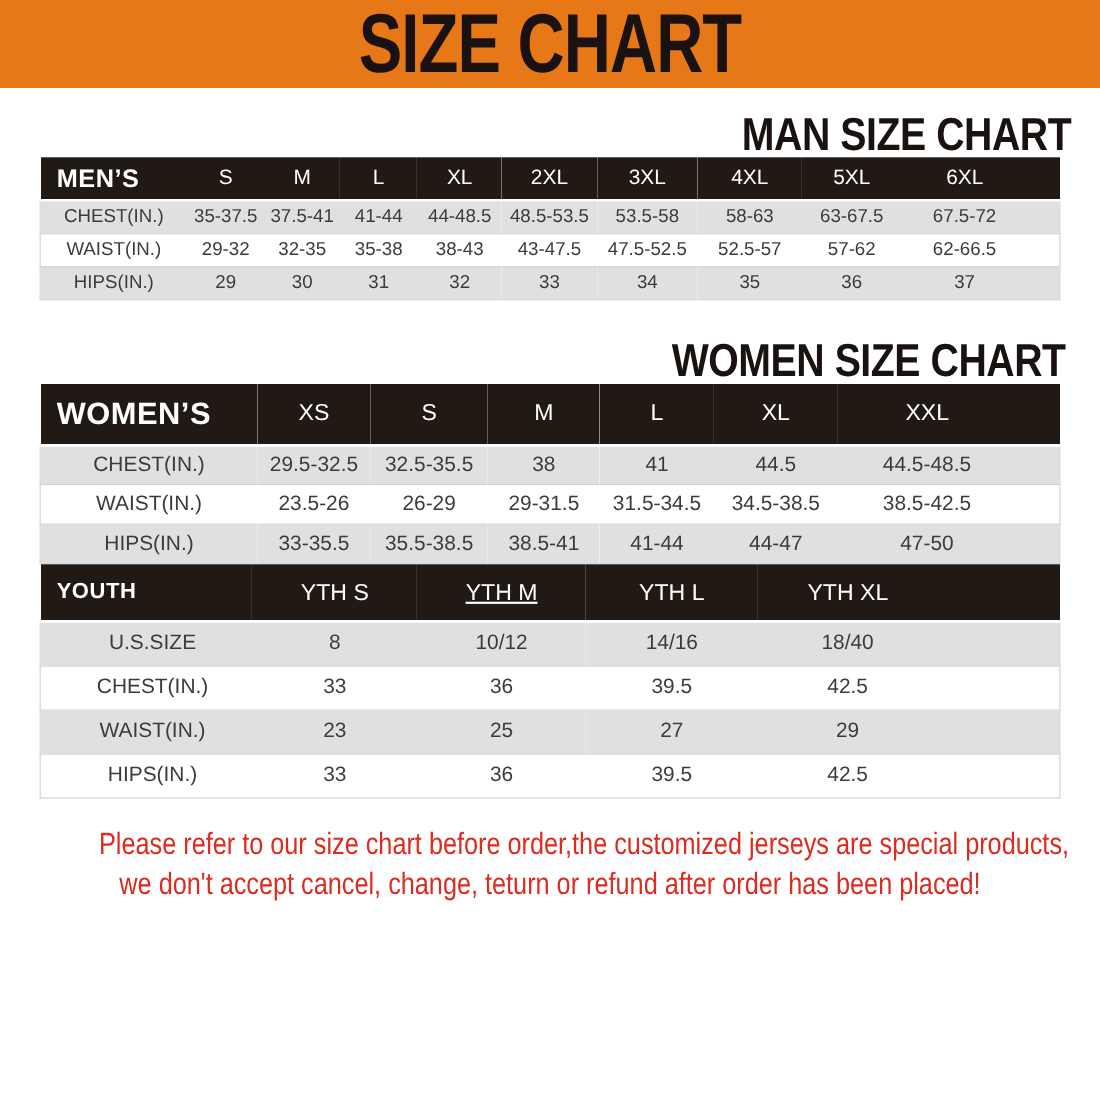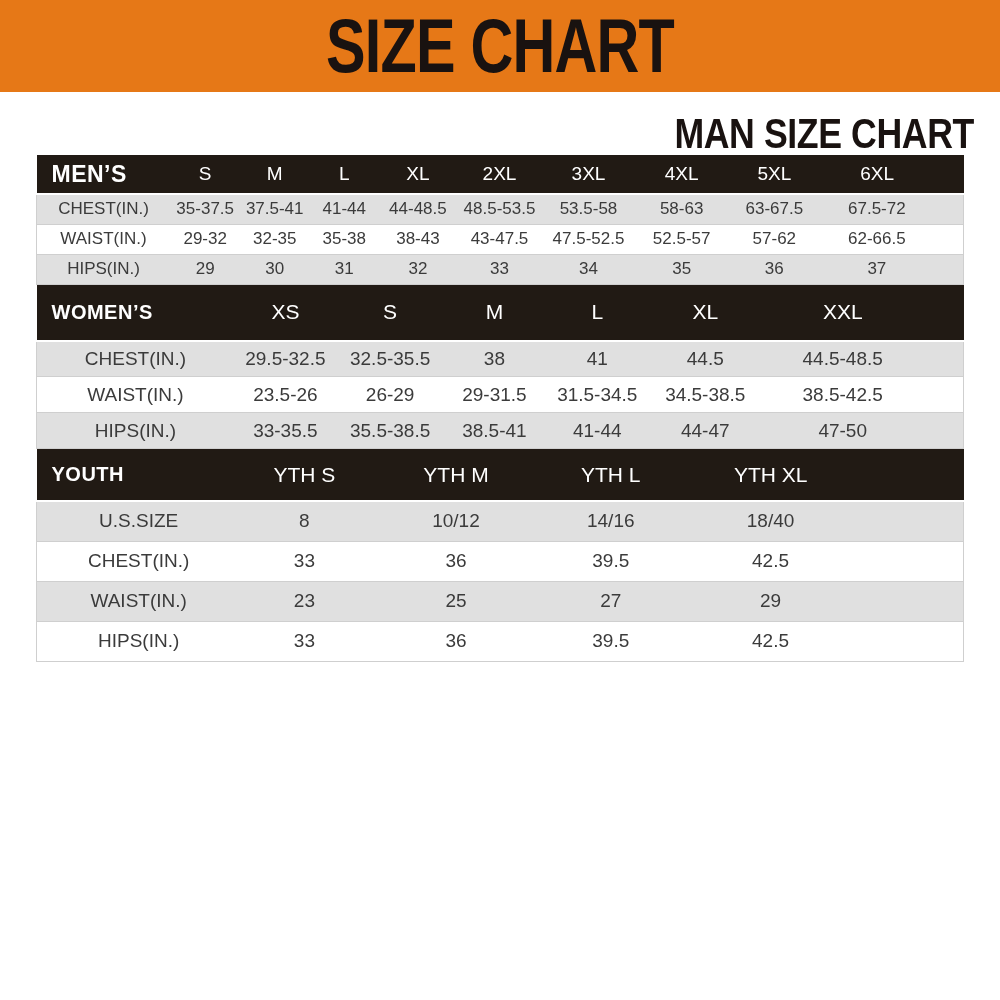--- a/index.html
+++ b/index.html
@@ -11,21 +11,21 @@
     --cell-fg:#3B3B3B;
     --hairline:#CFCFCF;
     --red:#DD2B1F;
   }
   *{box-sizing:border-box;}
   html,body{margin:0;padding:0;}
   body{font-family:"Liberation Sans","DejaVu Sans",sans-serif;background:#fff;}
   .page{width:1000px;height:1000px;background:#fff;overflow:hidden;position:relative;}
 
   
-  .banner{height:92px;background:var(--banner-bg);display:flex;align-items:center;justify-content:center;}
+  .banner{height:80px;background:var(--banner-bg);display:flex;align-items:center;justify-content:center;}
   .banner-title{display:inline-block;font-size:76px;font-weight:bold;color:var(--ink);
     line-height:1;letter-spacing:-1px;transform:scaleX(0.78);transform-origin:center;white-space:nowrap;}
 
   
   h2.section-title{margin:0;text-align:right;line-height:1;font-size:42px;}
   h2.section-title .cond{display:inline-block;font-weight:bold;color:var(--ink);
     letter-spacing:-0.5px;transform:scaleX(0.85);transform-origin:center;white-space:nowrap;}
   h2.t1{margin-top:21px;}
   h2.t2{margin-top:34px;}
   h2.t3{margin-top:55px;}
@@ -58,41 +58,41 @@
   .t-men th:nth-child(6){width:9.3%;}
   .t-men th:nth-child(7){width:9.9%;}
   .t-men th:nth-child(8){width:10.2%;}
   .t-men th:nth-child(9){width:9.8%;}
   .t-men th:nth-child(10){width:15.5%;}
   .t-men thead th:last-child,.t-men tbody tr>:last-child{padding-right:30px;}
 
   
   .t-women thead tr{height:56px;}
   .t-women thead th{font-size:21px;}
-  .t-women thead th:first-child{font-size:20px;}
+  .t-women thead th:first-child{font-size:28px;}
   .t-women tbody tr{height:36px;}
   .t-women tbody th,.t-women tbody td{font-size:19px;}
   .t-women th:nth-child(1){width:21.3%;}
   .t-women th:nth-child(2){width:11.1%;}
   .t-women th:nth-child(3){width:11.5%;}
   .t-women th:nth-child(4){width:11.0%;}
   .t-women th:nth-child(5){width:11.2%;}
   .t-women th:nth-child(6){width:12.1%;}
   .t-women th:nth-child(7){width:21.8%;}
   .t-women thead th:last-child,.t-women tbody tr>:last-child{padding-right:40px;}
 
   
   .t-youth thead tr{height:52px;}
   .t-youth thead th{font-size:21px;}
   .t-youth thead th:first-child{font-size:20px;}
   .t-youth tbody tr{height:40px;}
   .t-youth tbody th,.t-youth tbody td{font-size:19px;}
   .t-youth th:nth-child(1){width:20.8%;padding-left:12px;}
   .t-youth th:nth-child(2){width:16.2%;}
-  .t-youth th:nth-child(3){width:16.5%;}
+  .t-youth th:nth-child(3){width:16.5%;text-decoration:underline;}
   .t-youth th:nth-child(4){width:16.9%;}
   .t-youth th:nth-child(5){width:29.6%;}
   .t-youth thead th:last-child,.t-youth tbody tr>:last-child{padding-right:112px;}
 
   
   .disclaimer{margin-top:22px;text-align:center;color:var(--red);}
   .disclaimer .line{display:block;font-size:28px;line-height:37px;white-space:nowrap;
     transform:scaleX(0.82);transform-origin:center;}
 </style>
 </head>
@@ -158,20 +158,23 @@
             <td>34</td>
             <td>35</td>
             <td>36</td>
             <td>37</td>
           </tr>
         </tbody>
       </table>
   </section>
 
   <section>
+    <h2 class="section-title t2">
+      <span class="cond">WOMEN SIZE CHART</span>
+    </h2>
     <table class="size-table t-women mt2">
         <thead>
           <tr>
             <th>WOMEN’S</th>
             <th>XS</th>
             <th>S</th>
             <th>M</th>
             <th>L</th>
             <th>XL</th>
             <th>XXL</th>
@@ -246,14 +249,18 @@
             <th>HIPS(IN.)</th>
             <td>33</td>
             <td>36</td>
             <td>39.5</td>
             <td>42.5</td>
           </tr>
         </tbody>
       </table>
   </section>
 
+  <footer class="disclaimer">
+    <span class="line">Please refer to our size chart before order,the customized jerseys are special products,</span>
+    <span class="line">we don't accept cancel, change, teturn or refund after order has been placed!</span>
+  </footer>
 
 </div>
 
 </body></html>

